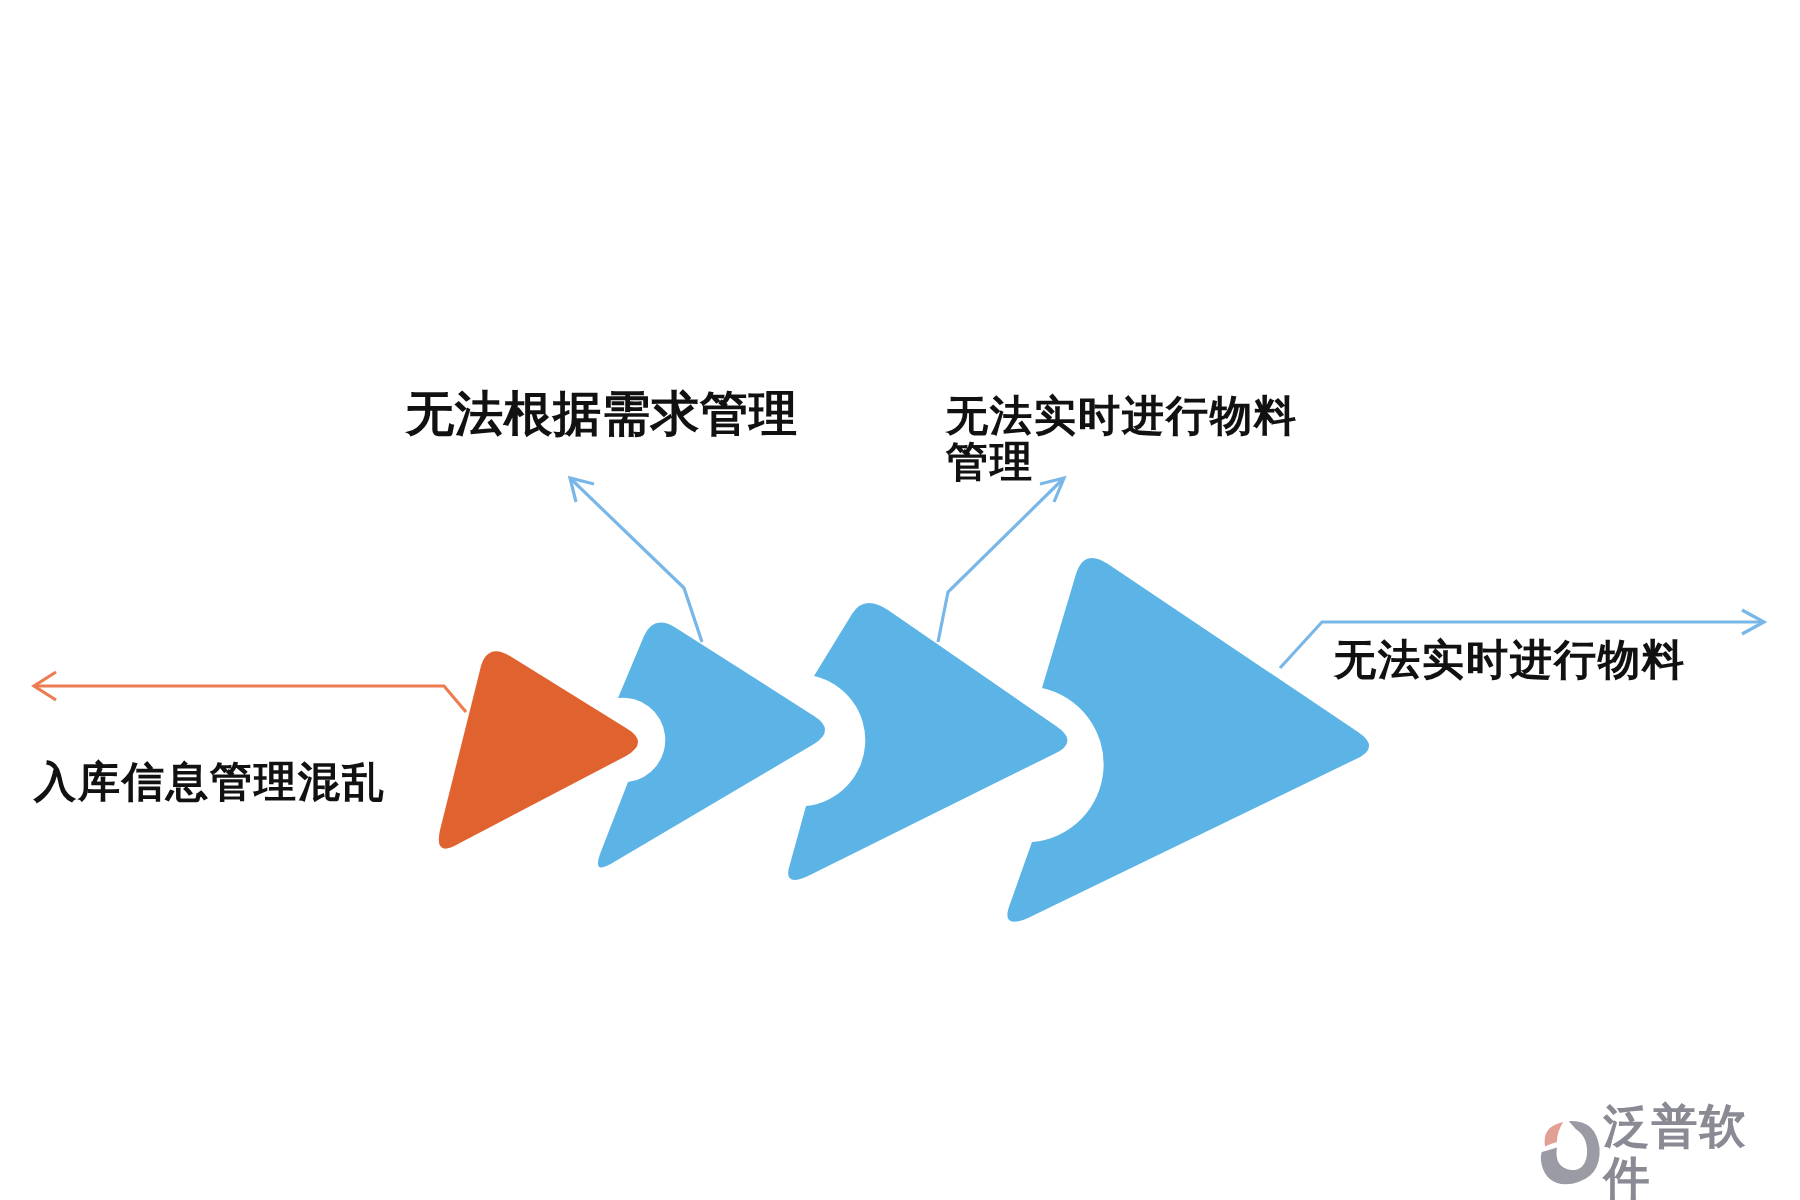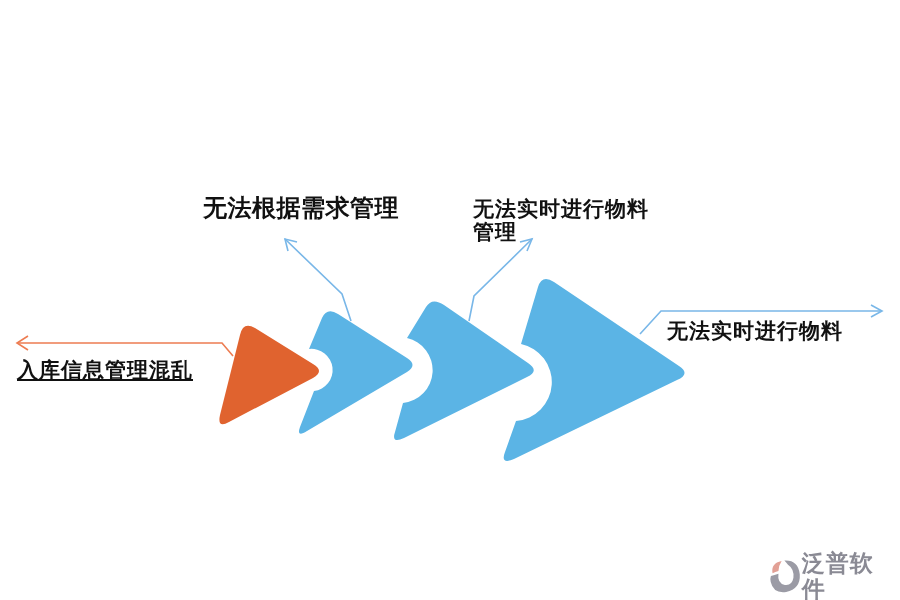--- a/index.html
+++ b/index.html
@@ -14,21 +14,21 @@
     font-weight:bold;
     font-size:21px;
     letter-spacing:1px;
     color:#111111;
     white-space:nowrap;
     line-height:23px;
   }
   .label-wrap{white-space:pre-line;width:200px;line-height:23px;}
   .label-top-1{left:203px;top:196px;font-size:24px;letter-spacing:0.5px;}
   .label-top-2{left:473px;top:197px;}
-  .label-left{left:17px;top:358px;text-decoration:underline;}
+  .label-left{left:17px;top:380px;}
   .label-right{left:667px;top:319px;}
   .logo{
     position:absolute;left:768px;top:550px;width:126px;
     display:flex;flex-direction:column;align-items:flex-start;
   }
   .logo-row{display:flex;align-items:center;}
   .logo-name{
     font-size:23px;font-weight:bold;color:#8A8A94;
     letter-spacing:1px;margin-left:1px;line-height:26px;
   }

